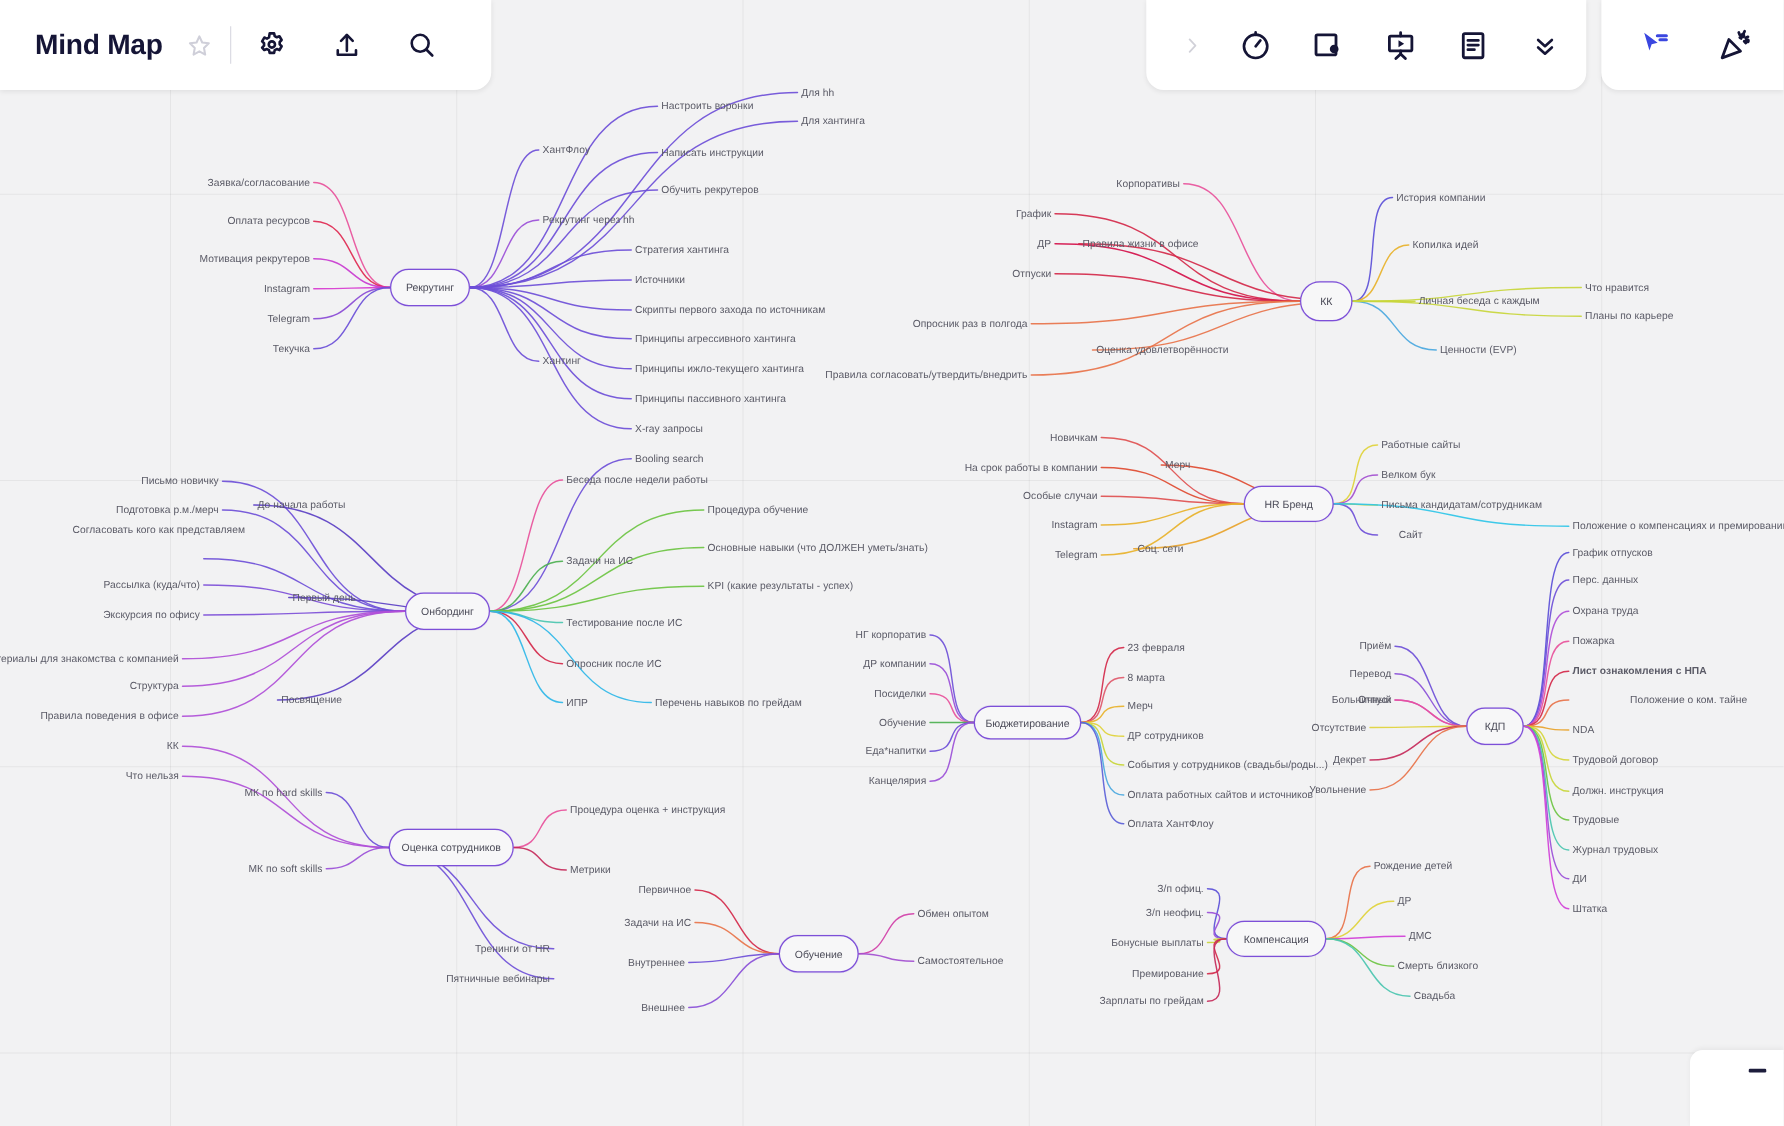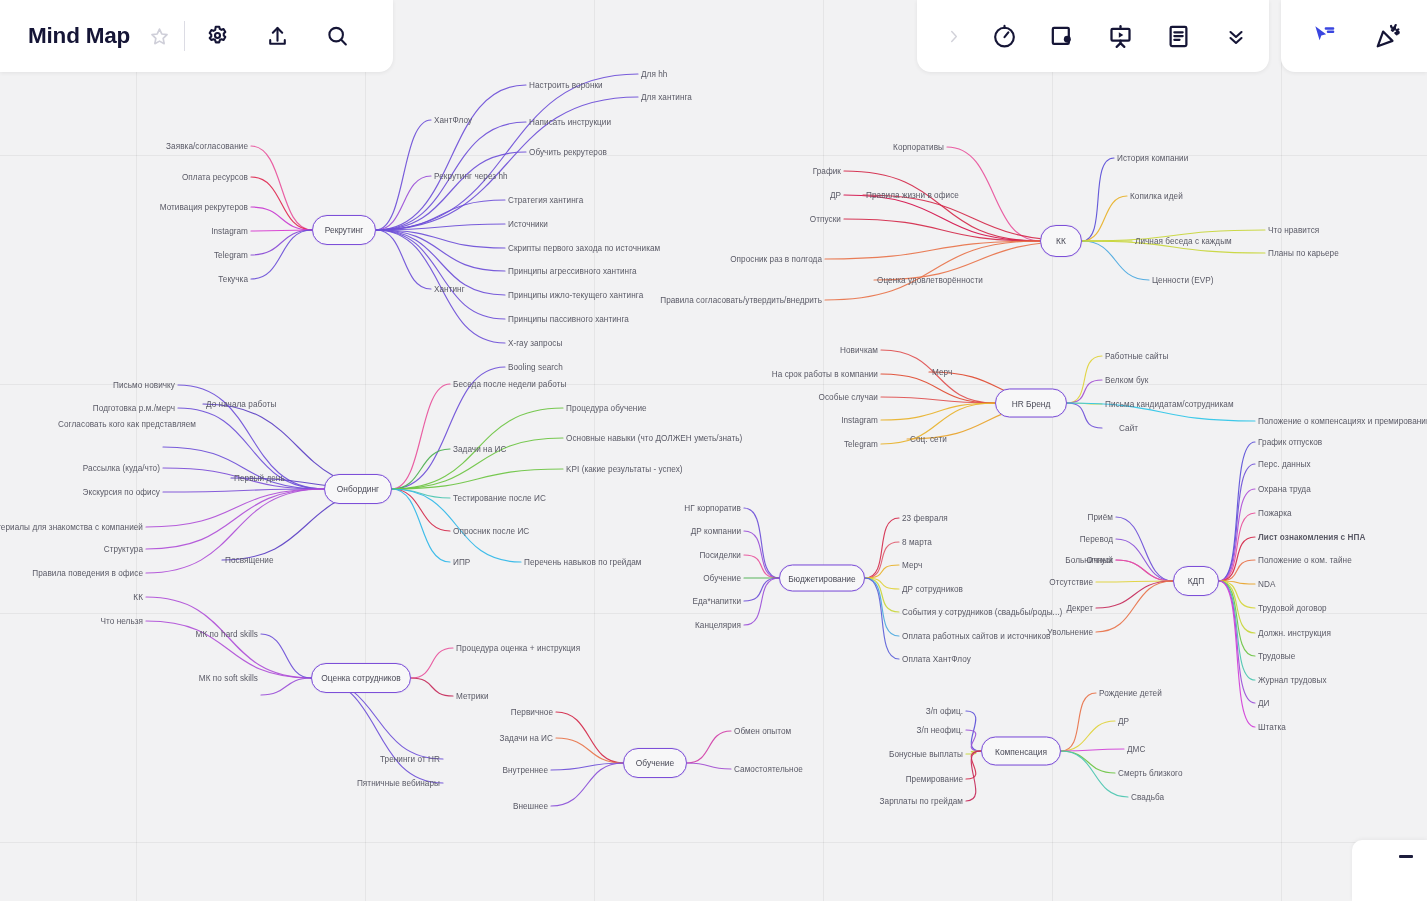--- a/index.html
+++ b/index.html
@@ -272,21 +272,21 @@
       <div class="leaf" style="left: 453px; top: 384px;">Беседа после недели работы</div>
       <div class="leaf" style="left: 453px; top: 449px;">Задачи на ИС</div>
       <div class="leaf" style="left: 453px; top: 498px;">Тестирование после ИС</div>
       <div class="leaf" style="left: 453px; top: 531px;">Опросник после ИС</div>
       <div class="leaf" style="left: 453px; top: 562px;">ИПР</div>
       <div class="leaf" style="left: 566px; top: 408px;">Процедура обучение</div>
       <div class="leaf" style="left: 566px; top: 438px;">Основные навыки (что ДОЛЖЕН уметь/знать)</div>
       <div class="leaf" style="left: 566px; top: 469px;">KPI (какие результаты - успех)</div>
       <div class="leaf" style="left: 524px; top: 562px;">Перечень навыков по грейдам</div>
       <div class="leaf r" style="left: 258px; top: 634px;">МК по hard skills</div>
-      <div class="leaf r" style="left: 258px; top: 678px;">МК по soft skills</div>
+      <div class="leaf r" style="left: 258px; top: 695px;">МК по soft skills</div>
       <div class="leaf" style="left: 456px; top: 648px;">Процедура оценка + инструкция</div>
       <div class="leaf" style="left: 456px; top: 696px;">Метрики</div>
       <div class="leaf r" style="left: 553px; top: 712px;">Первичное</div>
       <div class="leaf r" style="left: 553px; top: 738px;">Задачи на ИС</div>
       <div class="leaf r" style="left: 440px; top: 759px;">Тренинги от HR</div>
       <div class="leaf r" style="left: 440px; top: 783px;">Пятничные вебинары</div>
       <div class="leaf r" style="left: 548px; top: 770px;">Внутреннее</div>
       <div class="leaf r" style="left: 548px; top: 806px;">Внешнее</div>
       <div class="leaf" style="left: 734px; top: 731px;">Обмен опытом</div>
       <div class="leaf" style="left: 734px; top: 769px;">Самостоятельное</div>
@@ -334,21 +334,21 @@
       <div class="leaf r" style="left: 1113px; top: 560px; text-align: right;">Больничный</div>
       <div class="leaf r" style="left: 1093px; top: 582px;">Отсутствие</div>
       <div class="leaf r" style="left: 1093px; top: 608px;">Декрет</div>
       <div class="leaf r" style="left: 1093px; top: 632px;">Увольнение</div>
       <div class="leaf" style="left: 1258px; top: 421px;">Положение о компенсациях и премировании</div>
       <div class="leaf" style="left: 1258px; top: 442px;">График отпусков</div>
       <div class="leaf" style="left: 1258px; top: 464px;">Перс. данных</div>
       <div class="leaf" style="left: 1258px; top: 489px;">Охрана труда</div>
       <div class="leaf" style="left: 1258px; top: 513px;">Пожарка</div>
       <div class="leaf" style="left: 1258px; top: 537px; font-weight: bold;">Лист ознакомления с НПА</div>
-      <div class="leaf" style="left: 1258px; top: 560px;">Положение о ком. тайне</div>
+      <div class="leaf" style="left: 1304px; top: 560px;">Положение о ком. тайне</div>
       <div class="leaf" style="left: 1258px; top: 584px;">NDA</div>
       <div class="leaf" style="left: 1258px; top: 608px;">Трудовой договор</div>
       <div class="leaf" style="left: 1258px; top: 633px;">Должн. инструкция</div>
       <div class="leaf" style="left: 1258px; top: 656px;">Трудовые</div>
       <div class="leaf" style="left: 1258px; top: 680px;">Журнал трудовых</div>
       <div class="leaf" style="left: 1258px; top: 703px;">ДИ</div>
       <div class="leaf" style="left: 1258px; top: 727px;">Штатка</div>
       <div class="leaf r" style="left: 963px; top: 711px;">З/п офиц.</div>
       <div class="leaf r" style="left: 963px; top: 730px;">З/п неофиц.</div>
       <div class="leaf r" style="left: 963px; top: 754px;">Бонусные выплаты</div>

